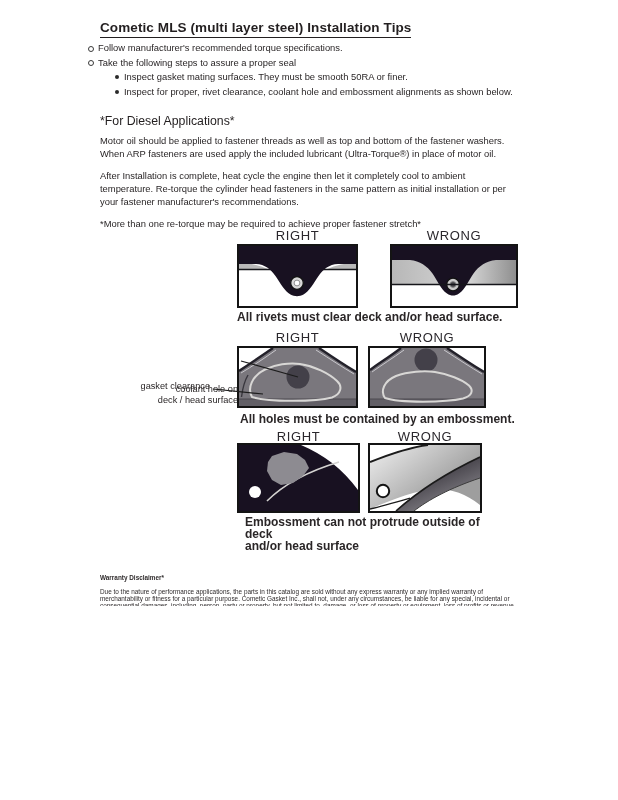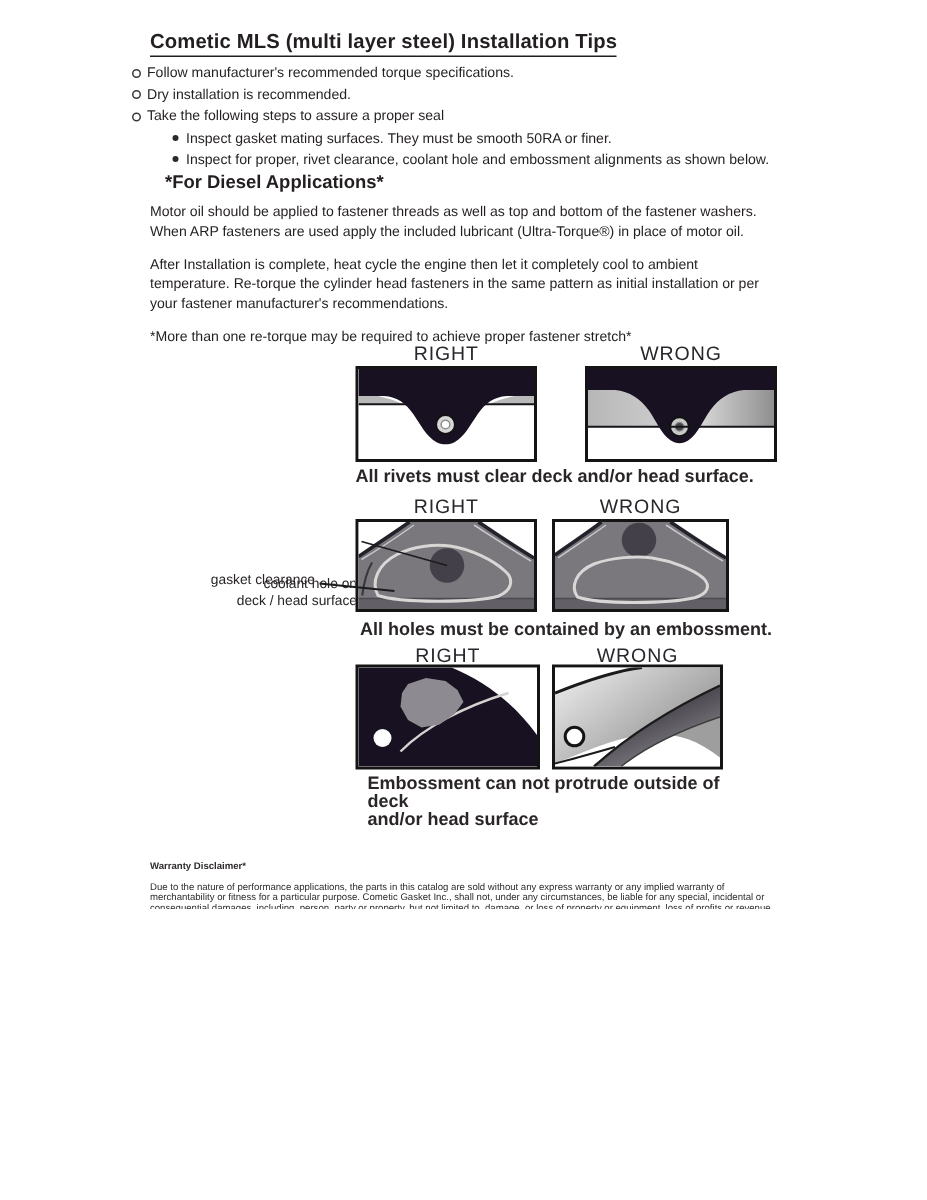--- a/index.html
+++ b/index.html
@@ -17,21 +17,21 @@
   .tip{position:relative;padding-left:10px;}
   .tip .marker{
     position:absolute;left:0;top:4.5px;width:4px;height:4px;border:1px solid #3a3a3a;
     border-radius:50%;background:#fff;
   }
   .subtip{position:relative;padding-left:9px;margin-left:27px;}
   .subtip .marker{
     position:absolute;left:0;top:5px;width:4px;height:4px;border-radius:50%;background:#2a2a2a;
   }
   .diesel{position:absolute;left:100px;top:114px;width:420px;}
-  .diesel h2{margin:0 0 6px 10px;font-size:12.3px;font-weight:bold;}
+  .diesel h2{margin:0 0 6px 0;font-size:12.3px;font-weight:normal;}
   .diesel p{margin:0 0 9px 0;font-size:9.4px;line-height:13px;}
   
   .dglabel{
     position:absolute;font-size:13px;letter-spacing:.6px;color:#2a272c;text-align:center;
   }
   .panel{
     position:absolute;border:2px solid #141414;background:#fff;box-sizing:border-box;
   }
   .panel svg{display:block;width:100%;height:100%;}
   .caption{position:absolute;font-size:12px;font-weight:bold;color:#2a2627;white-space:pre-line;line-height:12px;}
@@ -49,24 +49,20 @@
 <div class="page">
 
   <div class="title">
     <span>Cometic MLS (multi layer steel) Installation Tips</span>
   </div>
 
   <div class="tips">
     <div class="tip">
       <span class="marker"></span>
       <span>Follow manufacturer's recommended torque specifications.</span>
-    </div>
-    <div class="tip">
-      <span class="marker"></span>
-      <span>Dry installation is recommended.</span>
     </div>
     <div class="tip">
       <span class="marker"></span>
       <span>Take the following steps to assure a proper seal</span>
     </div>
     <div class="subtip">
       <span class="marker"></span>
       <span>Inspect gasket mating surfaces.  They must be smooth 50RA or finer.</span>
     </div>
     <div class="subtip">

